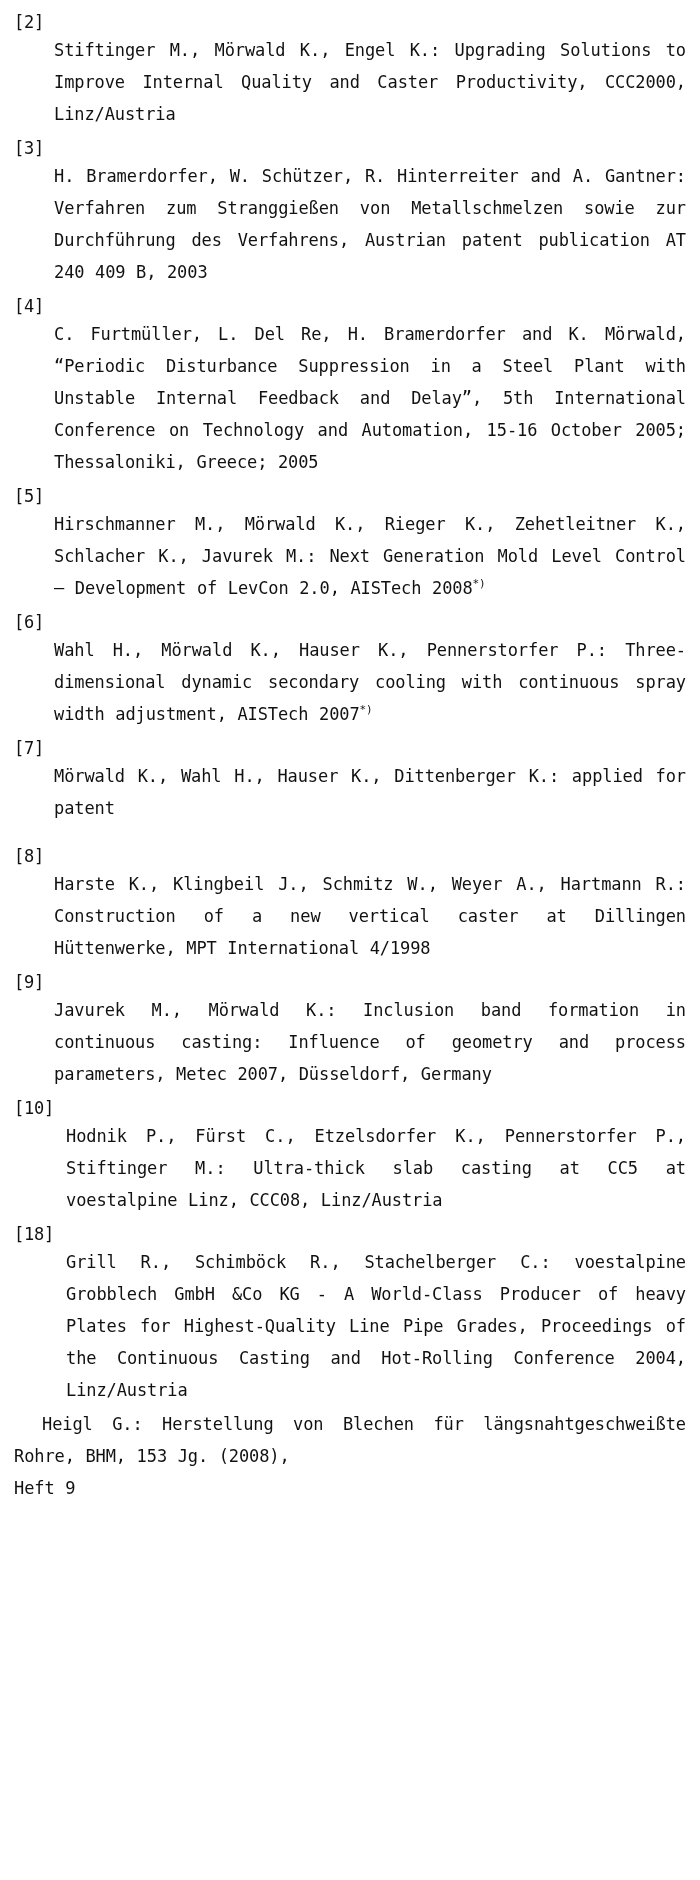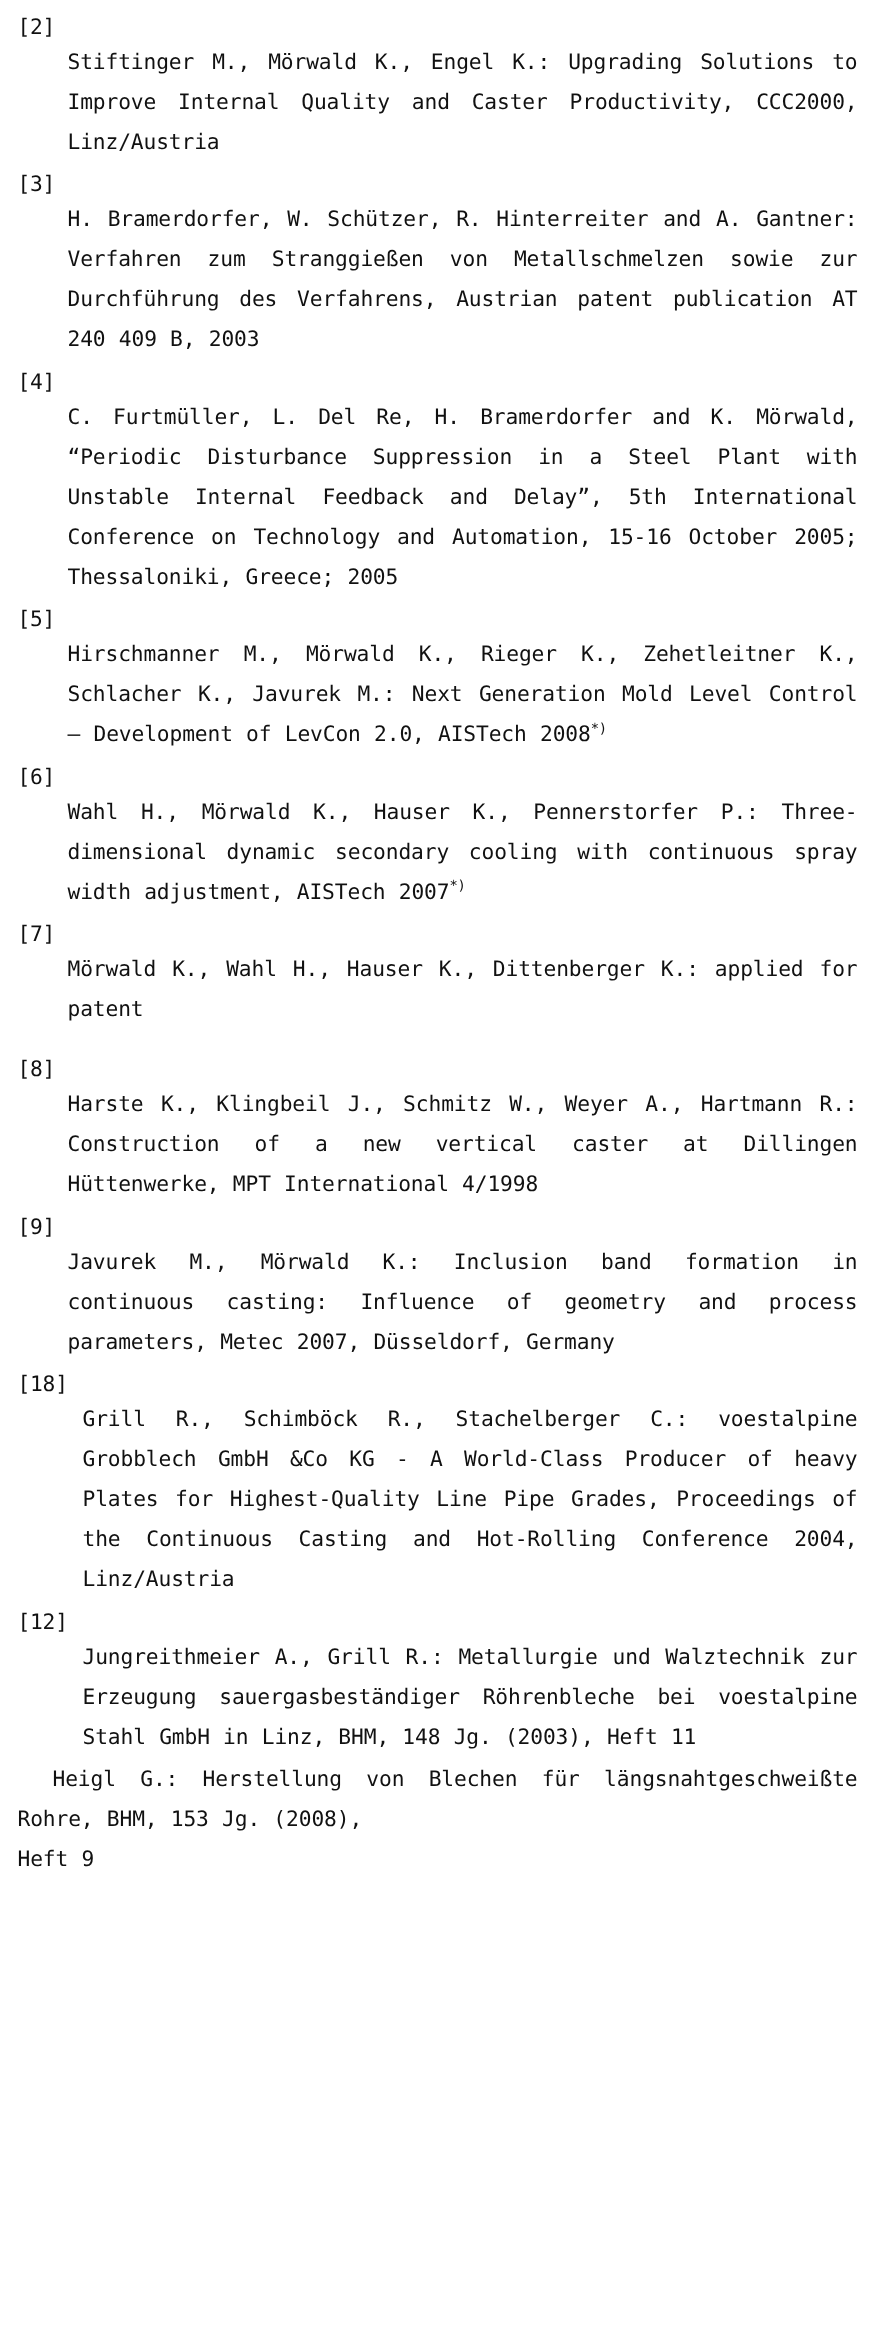--- a/index.html
+++ b/index.html
@@ -123,33 +123,33 @@
     </span>
   </div>
 
   <div class="ref-entry">
     <span class="ref-marker w3">[9]</span>
     <span class="ref-body">
       <span>Javurek M., Mörwald K.: Inclusion band formation in continuous casting: Influence of geometry and process parameters, Metec 2007, Düsseldorf, Germany</span>
     </span>
   </div>
 
+  <div class="ref-entry">
+    <span class="ref-marker w4">[10]</span>
+    <span class="ref-body">
+      <span>Hodnik P., Fürst C., Etzelsdorfer K., Pennerstorfer P., Stiftinger M.: Ultra-thick slab casting at CC5 at voestalpine Linz, CCC08, Linz/Austria</span>
+    </span>
+  </div>
 
   <div class="ref-entry">
     <span class="ref-marker w4">[18]</span>
     <span class="ref-body">
       <span>Grill R., Schimböck R., Stachelberger C.: voestalpine Grobblech GmbH &amp;Co KG - A World-Class Producer of heavy Plates for Highest-Quality Line Pipe Grades, Proceedings of the Continuous Casting and Hot-Rolling Conference 2004, Linz/Austria</span>
     </span>
   </div>
 
-  <div class="ref-entry">
-    <span class="ref-marker w4">[12]</span>
-    <span class="ref-body">
-      <span>Jungreithmeier A., Grill R.: Metallurgie und Walztechnik zur Erzeugung sauergasbeständiger Röhrenbleche bei voestalpine Stahl GmbH in Linz, BHM, 148 Jg. (2003), Heft 11</span>
-    </span>
-  </div>
 
   <div class="trailing-block">
     <span class="indent-first">Heigl G.: Herstellung von Blechen für längsnahtgeschweißte Rohre, BHM, 153 Jg. (2008),</span>
     <span class="lastline">Heft 9</span>
   </div>
 
 </div>
 
 </body></html>

